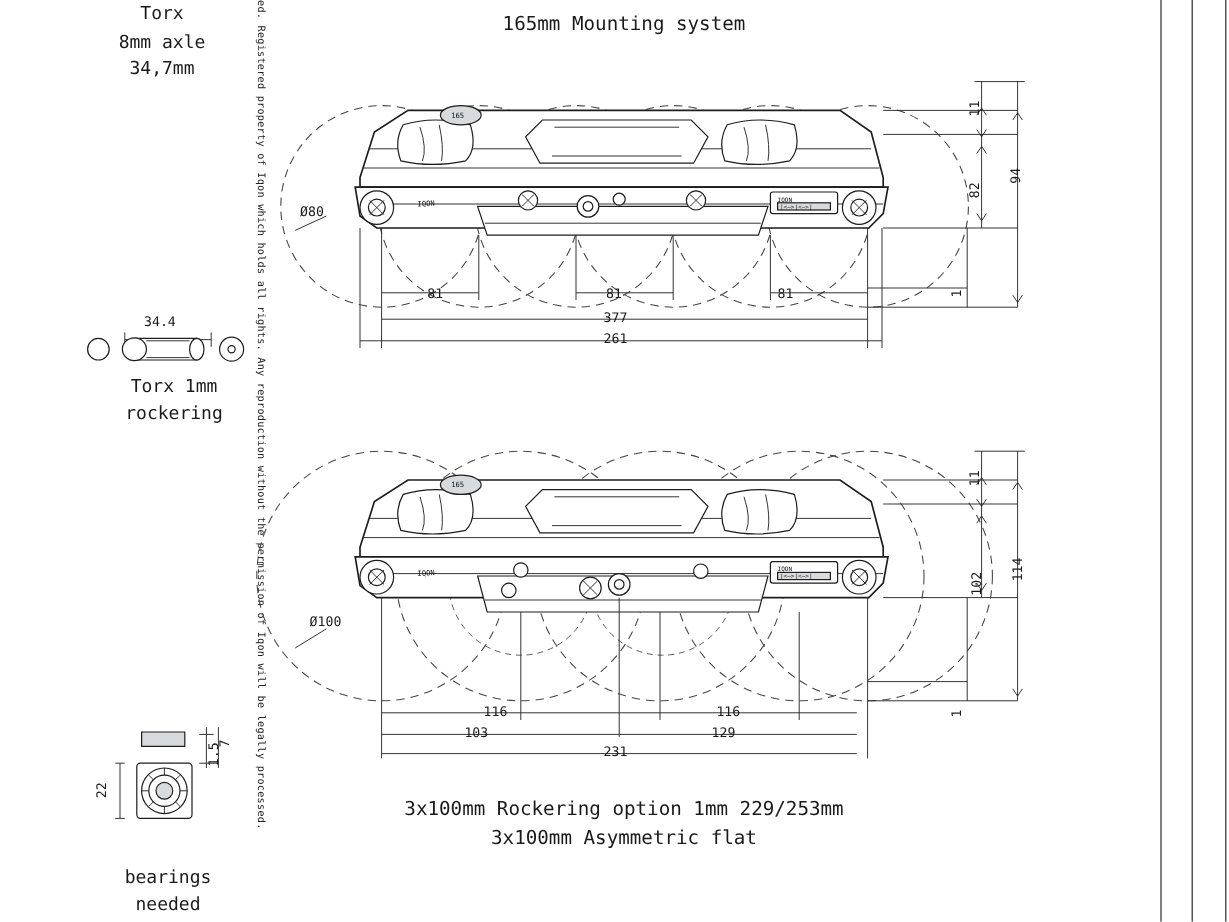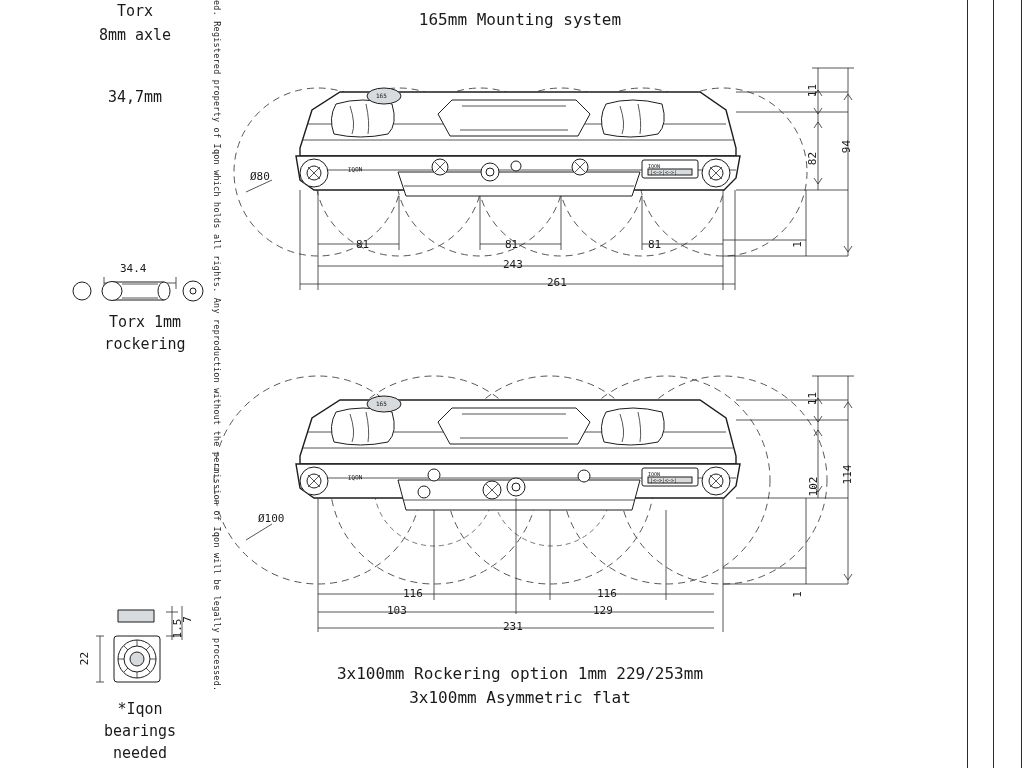--- a/index.html
+++ b/index.html
@@ -57,21 +57,21 @@
 <div class="sheet">
 
   <div class="edge-rule r1"></div>
   <div class="edge-rule r2"></div>
   <div class="edge-rule r3"></div>
 
   <div class="legal-text">ed. Registered property of Iqon which holds all rights. Any reproduction without the permission of Iqon will be legally processed.</div>
 
   <div class="label center" style="left:60px;top:2px;width:150px;">Torx</div>
   <div class="label center" style="left:60px;top:26px;width:150px;">8mm axle</div>
-  <div class="label center" style="left:60px;top:48px;width:150px;margin-top:40px;">34,7mm</div>
+  <div class="label center" style="left:60px;top:48px;width:150px;">34,7mm</div>
 
   <svg width="1024" height="768" style="pointer-events:none">
 
     <line class="thin" x1="104" y1="277" x2="104" y2="289"></line>
     <line class="thin" x1="176" y1="277" x2="176" y2="289"></line>
     <line class="thin" x1="104" y1="283" x2="176" y2="283"></line>
 
     <circle class="ln fillw" cx="82" cy="291" r="9"></circle>
 
     <path class="ln fillw" d="M112 282 h52 v18 h-52 z"></path>
@@ -111,21 +111,20 @@
     <line class="thin" x1="96" y1="636" x2="104" y2="636"></line>
     <line class="thin" x1="96" y1="682" x2="104" y2="682"></line>
     <line class="thin" x1="166" y1="612" x2="178" y2="612"></line>
     <line class="thin" x1="166" y1="636" x2="182" y2="636"></line>
     <line class="thin" x1="172" y1="606" x2="172" y2="640"></line>
     <line class="thin" x1="182" y1="606" x2="182" y2="640"></line>
   </svg>
   <div class="vdim" style="left:78px;top:652px;">22</div>
   <div class="vdim" style="left:168px;top:622px;">1.5</div>
   <div class="vdim" style="left:184px;top:613px;">7</div>
-  <div class="label center" style="left:50px;top:700px;width:180px;">*Iqon</div>
   <div class="label center" style="left:50px;top:744px;width:180px;">needed</div>
   <div class="label center" style="left:50px;top:722px;width:180px;">bearings</div>
 
   <div class="title" style="left:290px;top:10px;width:460px;">165mm Mounting system</div>
 
   <svg width="1024" height="768" style="pointer-events:none">
 
     <circle class="dash" cx="318" cy="172" r="84"></circle>
     <circle class="dash" cx="399" cy="172" r="84"></circle>
     <circle class="dash" cx="480" cy="172" r="84"></circle>
@@ -209,22 +208,22 @@
     <line class="thin" x1="318" y1="266" x2="723" y2="266"></line>
     <line class="thin" x1="300" y1="284" x2="735" y2="284"></line>
     <line class="thin" x1="300" y1="190" x2="300" y2="290"></line>
     <line class="thin" x1="735" y1="190" x2="735" y2="290"></line>
   </svg>
 
   <div class="dim" style="left:250px;top:170px;text-align:right;">Ø80</div>
   <div class="dim" style="left:356px;top:238px;">81</div>
   <div class="dim" style="left:505px;top:238px;">81</div>
   <div class="dim" style="left:648px;top:238px;">81</div>
-  <div class="dim" style="left:503px;top:258px;">243</div>
-  <div class="dim" style="left:503px;top:276px;margin-left:44px;">261</div>
+  <div class="dim" style="left:503px;top:258px;">377</div>
+  <div class="dim" style="left:503px;top:276px;">261</div>
 
   <div class="vdim" style="left:806px;top:84px;">11</div>
   <div class="vdim" style="left:806px;top:152px;">82</div>
   <div class="vdim" style="left:840px;top:140px;">94</div>
   <div class="vdim" style="left:794px;top:238px;">1</div>
 
 
   <svg width="1024" height="768" style="pointer-events:none">
 
     <circle class="dash" cx="318" cy="480" r="104"></circle>

